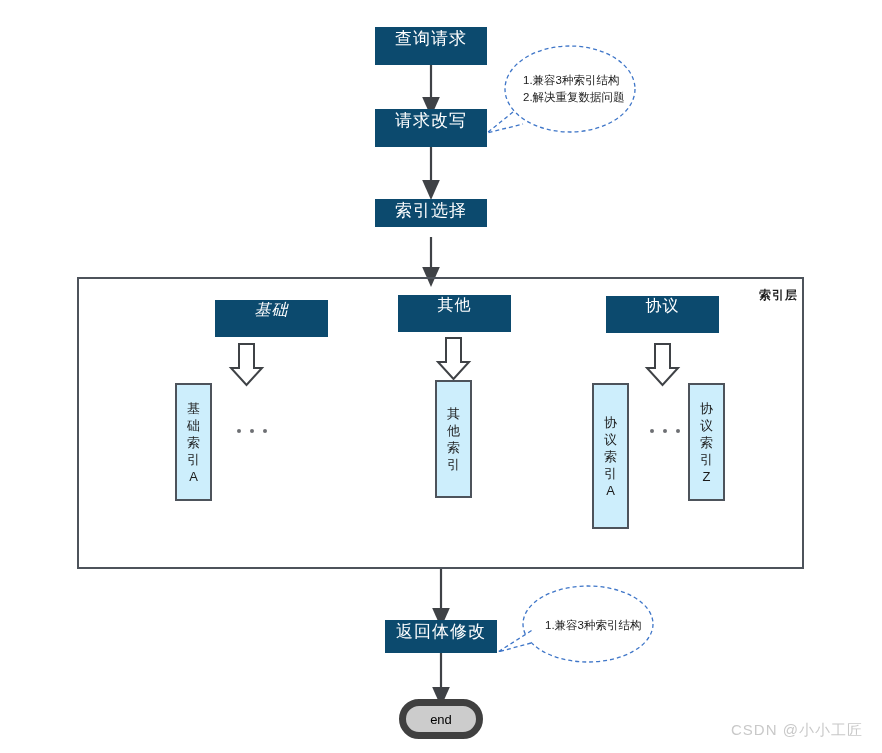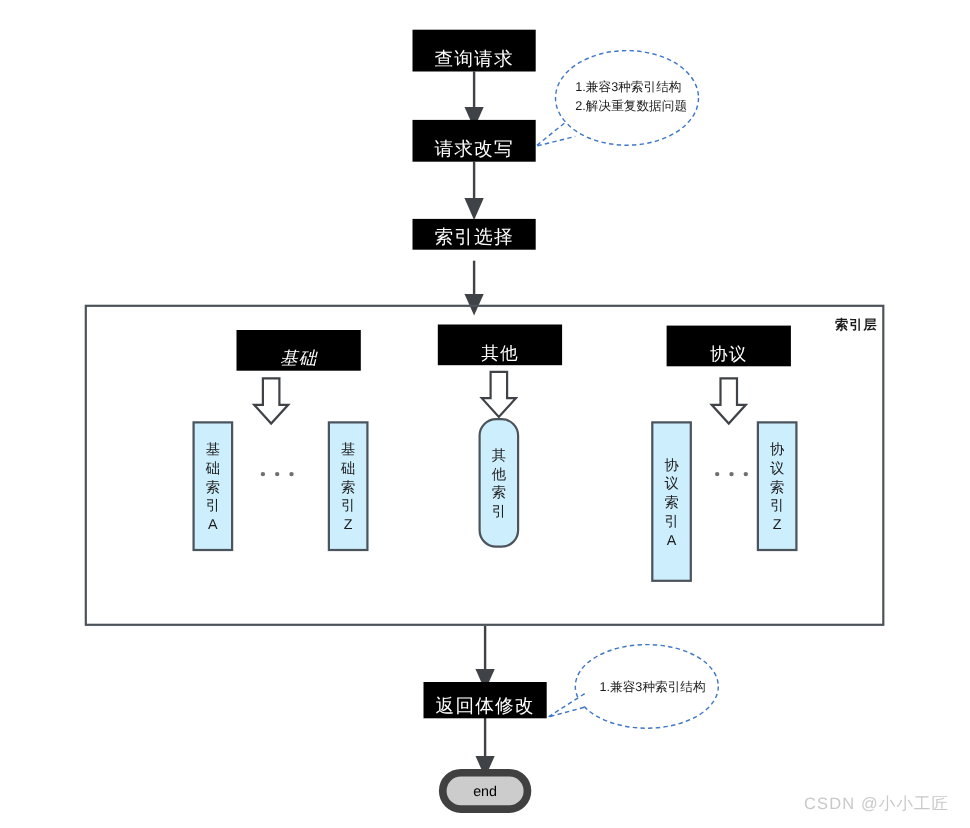--- a/index.html
+++ b/index.html
@@ -17,24 +17,24 @@
   #canvas {
     position: absolute;
     left: 0; top: 0;
     width: 882px;
     height: 753px;
   }
 
   
   .proc {
     position: absolute;
-    background: #000000;
+    background: #0c4a6e;
     color: #ffffff;
     display: flex;
-    align-items: flex-end;
+    align-items: flex-start;
     justify-content: center;
     font-size: 17px;
     letter-spacing: 1px;
     box-sizing: border-box;
   }
 
   
   .idx {
     position: absolute;
     background: #cdeefc;
@@ -196,28 +196,25 @@
     <span>基础</span>
   </div>
   <div class="idx" style="left:175px; top:372px; width:37px; height:118px;">
     <span class="vtext">基础索引A</span>
   </div>
   <div class="dots" style="left:237px; top:429px;">
     <i></i>
       <i></i>
       <i></i>
   </div>
-  <div class="idx" style="left:298px; top:372px; width:37px; height:118px;">
-    <span class="vtext">基础索引Z</span>
-  </div>
 
   <div class="proc" style="left:398px; top:295px; width:113px; height:37px; font-size:16px;">
     <span>其他</span>
   </div>
-  <div class="idx" style="left:435px; top:369px; width:37px; height:118px;border-radius:16px;">
+  <div class="idx" style="left:435px; top:369px; width:37px; height:118px;">
     <span class="vtext">其他索引</span>
   </div>
 
   <div class="proc" style="left:606px; top:296px; width:113px; height:37px; font-size:16px;">
     <span>协议</span>
   </div>
   <div class="idx" style="left:592px; top:372px; width:37px; height:146px;">
     <span class="vtext">协议索引A</span>
   </div>
   <div class="dots" style="left:650px; top:429px;">

